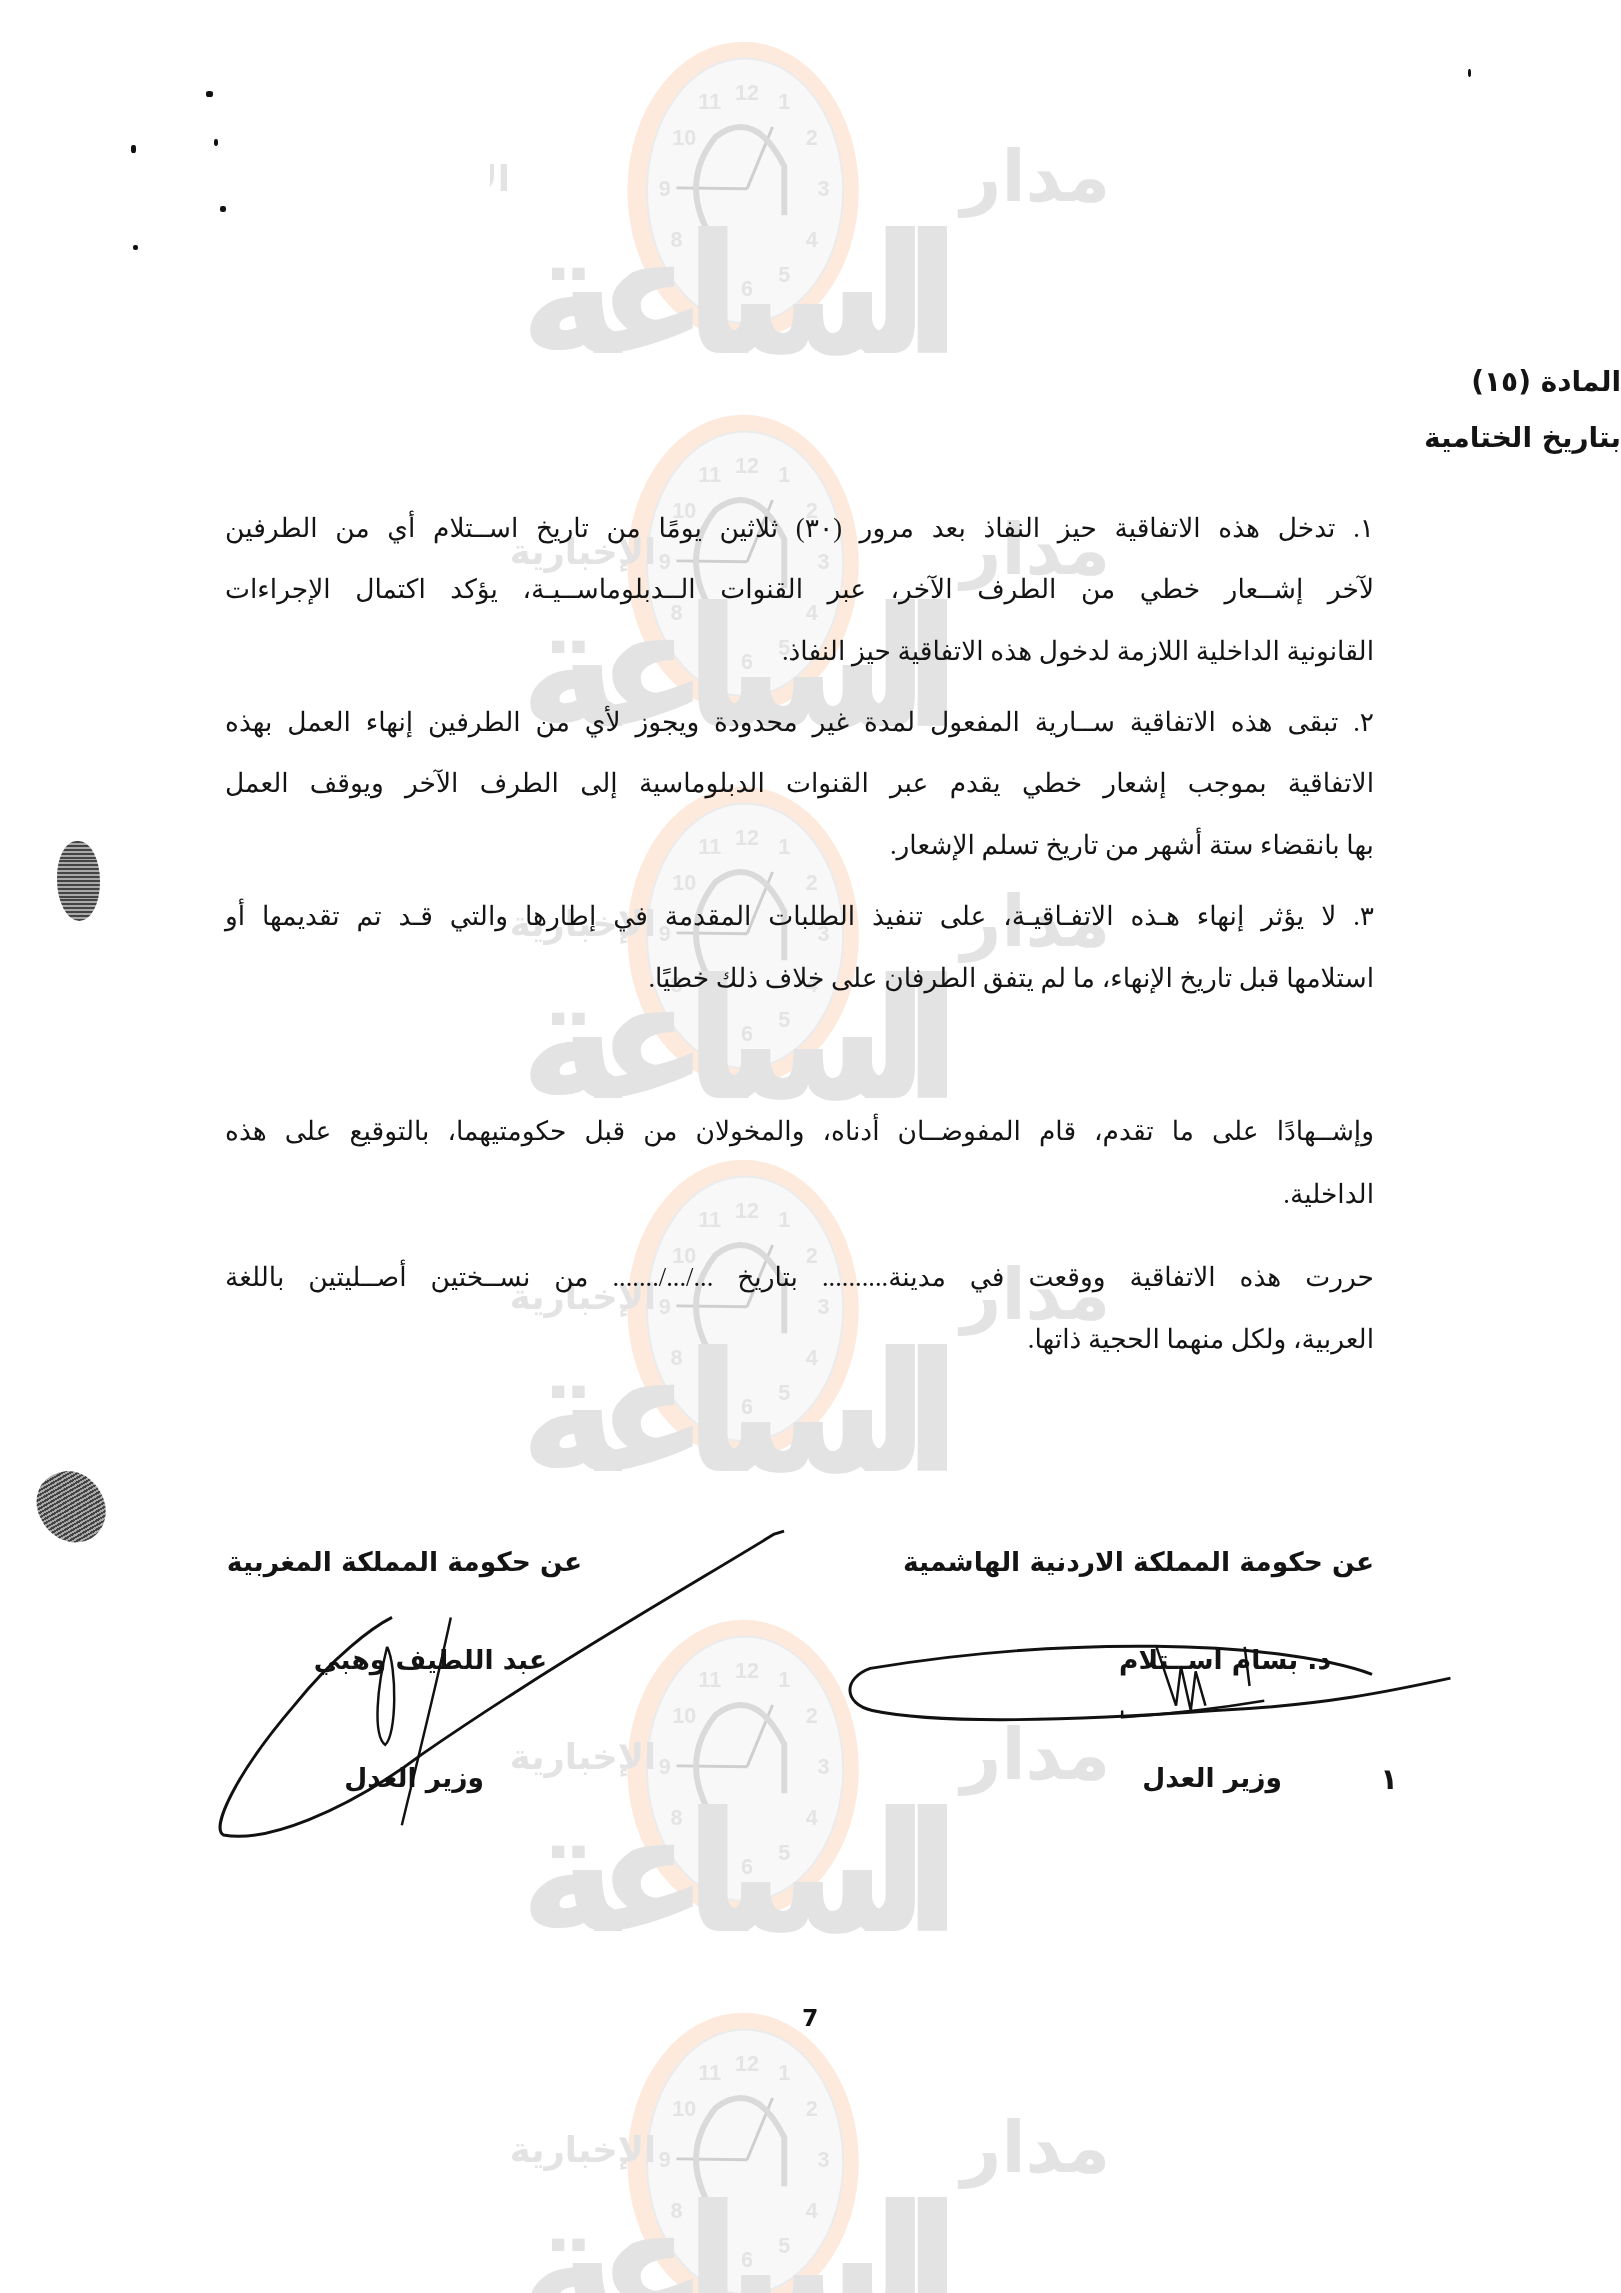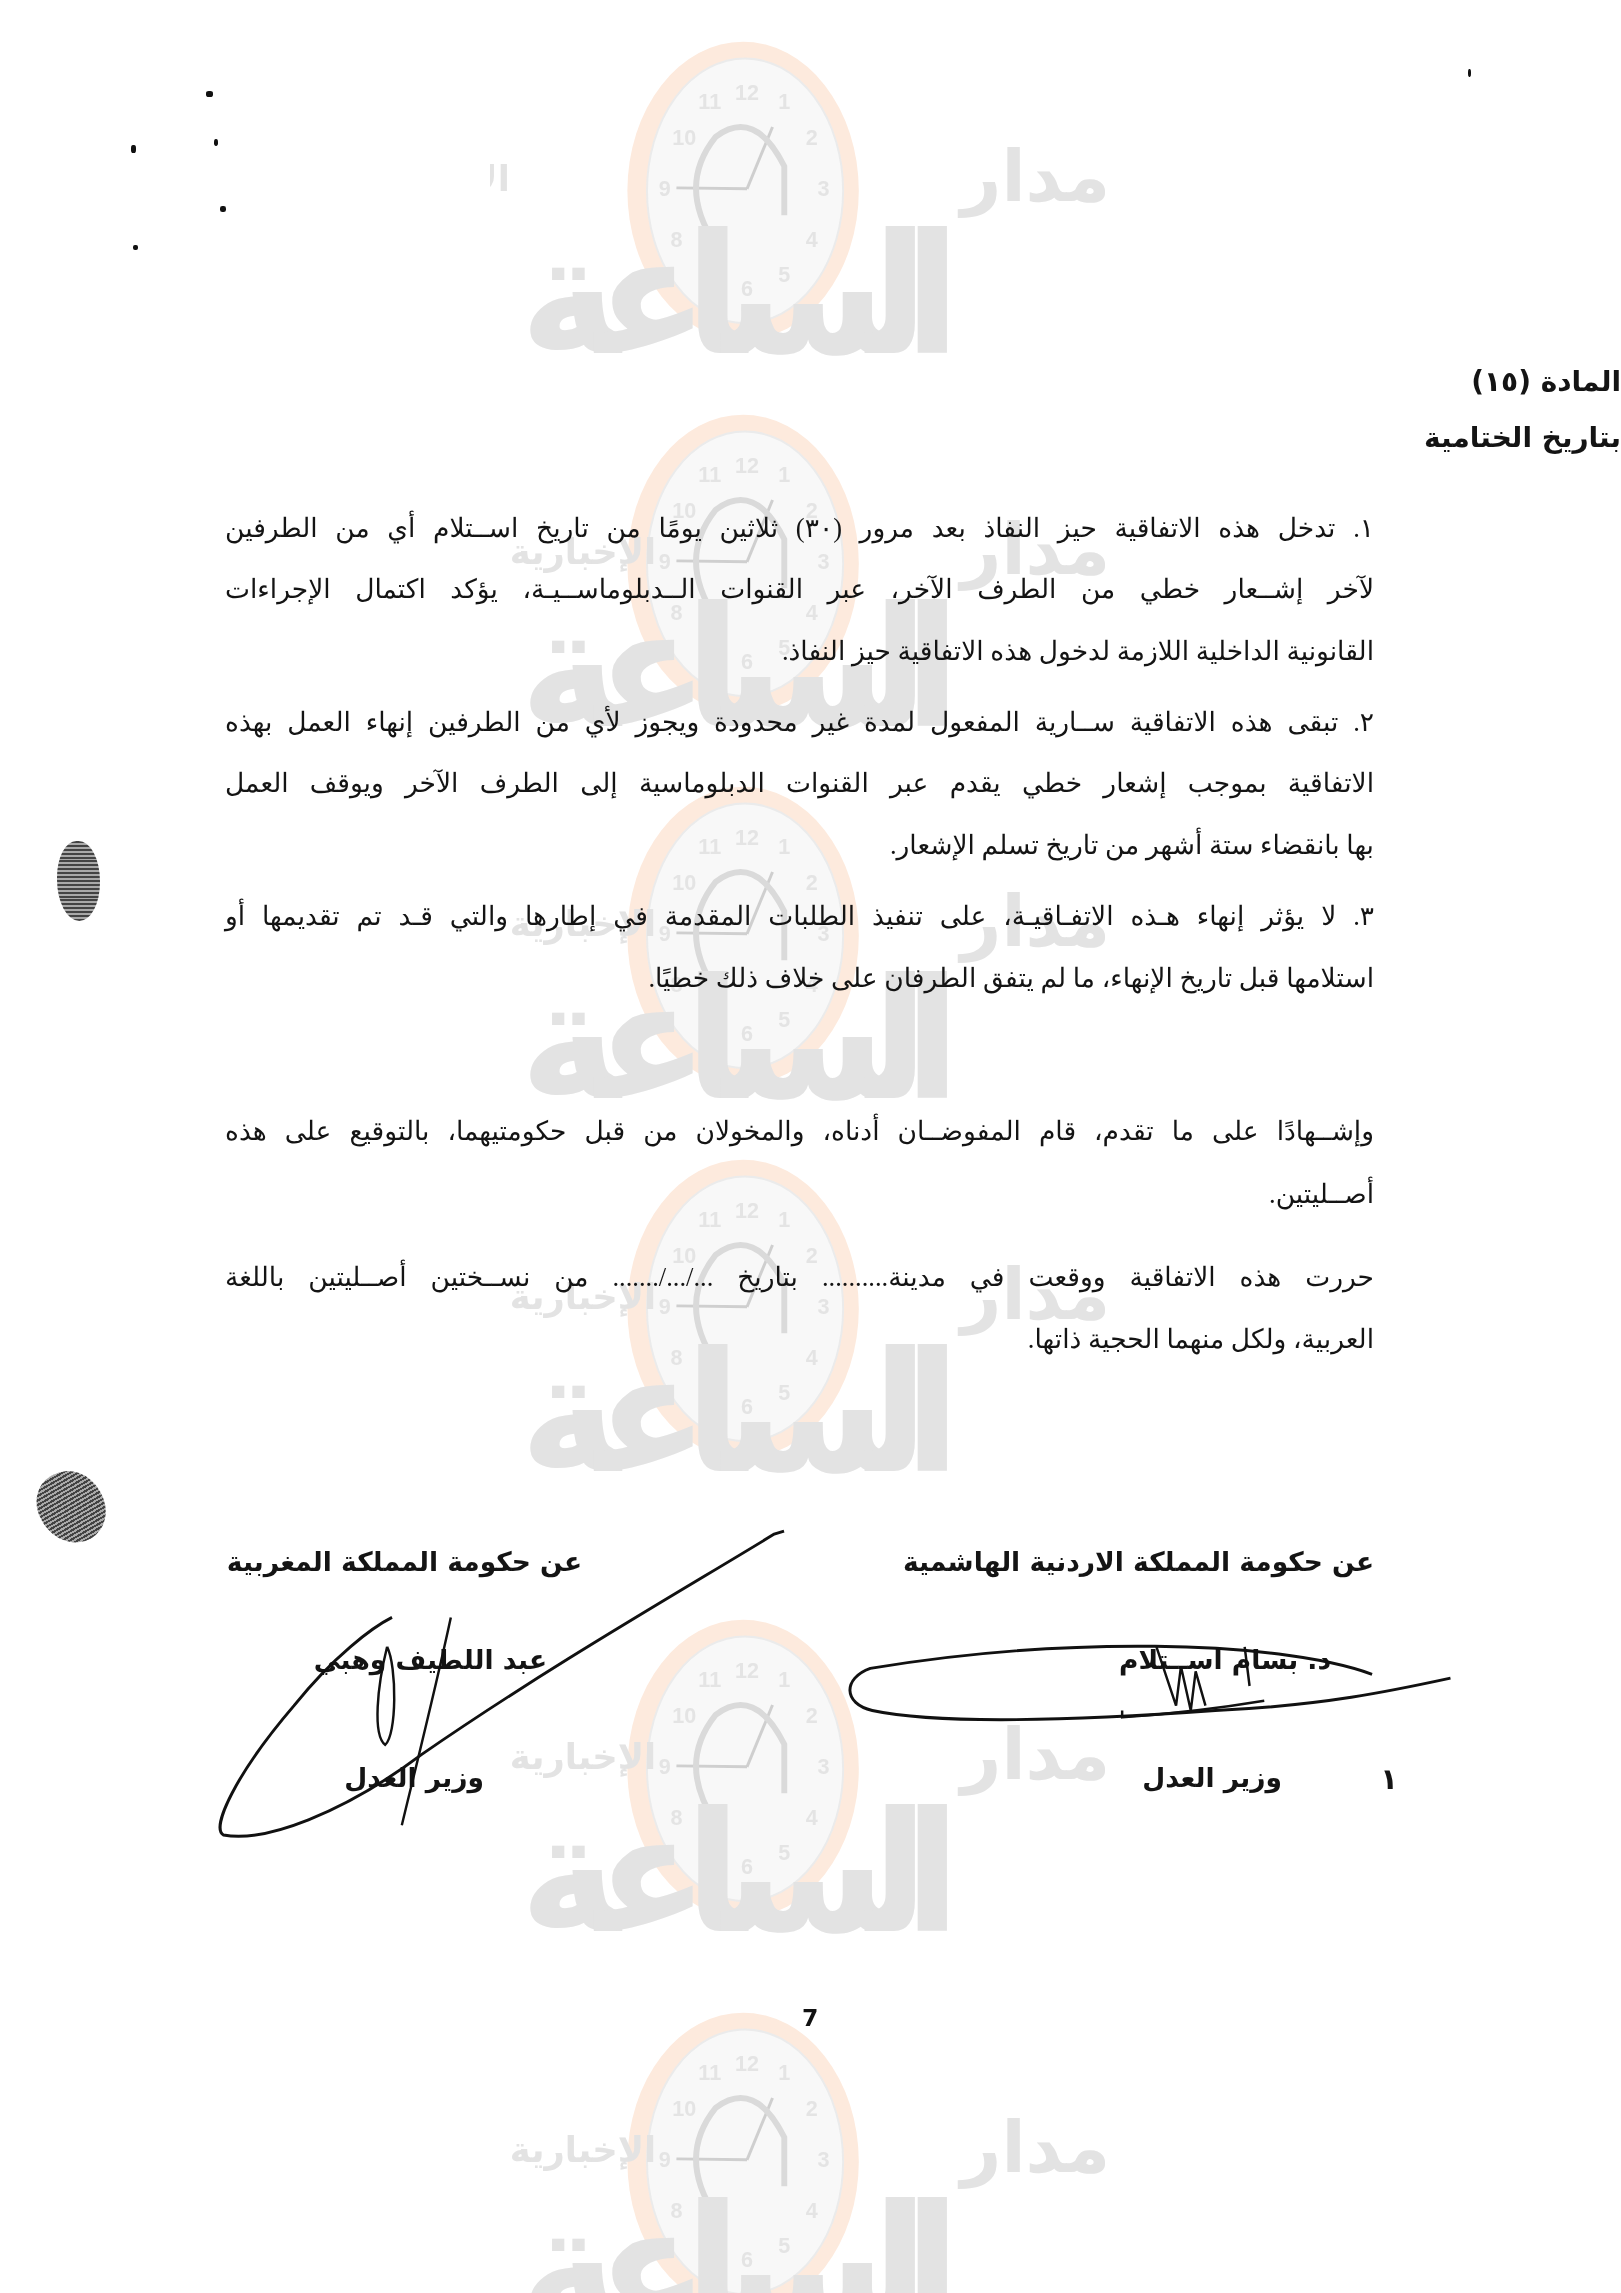--- a/index.html
+++ b/index.html
@@ -215,21 +215,21 @@
   <div class="txt line" style="top:635px">القانونية الداخلية اللازمة لدخول هذه الاتفاقية حيز النفاذ.</div>
 
   <div class="txt line justify" style="top:706px">٢. تبقى هذه الاتفاقية ســارية المفعول لمدة غير محدودة ويجوز لأي من الطرفين إنهاء العمل بهذه</div>
   <div class="txt line" style="top:829px">بها بانقضاء ستة أشهر من تاريخ تسلم الإشعار.</div>
   <div class="txt line justify" style="top:767px">الاتفاقية بموجب إشعار خطي يقدم عبر القنوات الدبلوماسية إلى الطرف الآخر ويوقف العمل</div>
 
   <div class="txt line justify" style="top:900px">٣. لا يؤثر إنهاء هـذه الاتفـاقيـة، على تنفيذ الطلبات المقدمة في إطارها والتي قـد تم تقديمها أو</div>
   <div class="txt line" style="top:962px">استلامها قبل تاريخ الإنهاء، ما لم يتفق الطرفان على خلاف ذلك خطيًا.</div>
 
   <div class="txt line justify" style="top:1115px;right:247px">وإشــهادًا على ما تقدم، قام المفوضــان أدناه، والمخولان من قبل حكومتيهما، بالتوقيع على هذه</div>
-  <div class="txt line" style="top:1178px">أصــليتين.</div>
+  <div class="txt line" style="top:1178px">الداخلية.</div>
 
   <div class="txt line justify" style="top:1261px">حررت هذه الاتفاقية ووقعت في مدينة.......... بتاريخ .../.../....... من نســختين أصــليتين باللغة</div>
   <div class="txt line" style="top:1323px">العربية، ولكل منهما الحجية ذاتها.</div>
 
   <div class="txt sig" style="top:1512px;right:247px">عن حكومة  المملكة الاردنية الهاشمية</div>
   <div class="txt sig" style="top:1512px;right:1039px">عن حكومة المملكة المغربية</div>
 
   <div class="txt sig" style="top:1610px;right:290px">د. بسام اســتلام</div>
   <div class="txt sig" style="top:1610px;right:1074px">عبد اللطيف وهبي</div>
 

